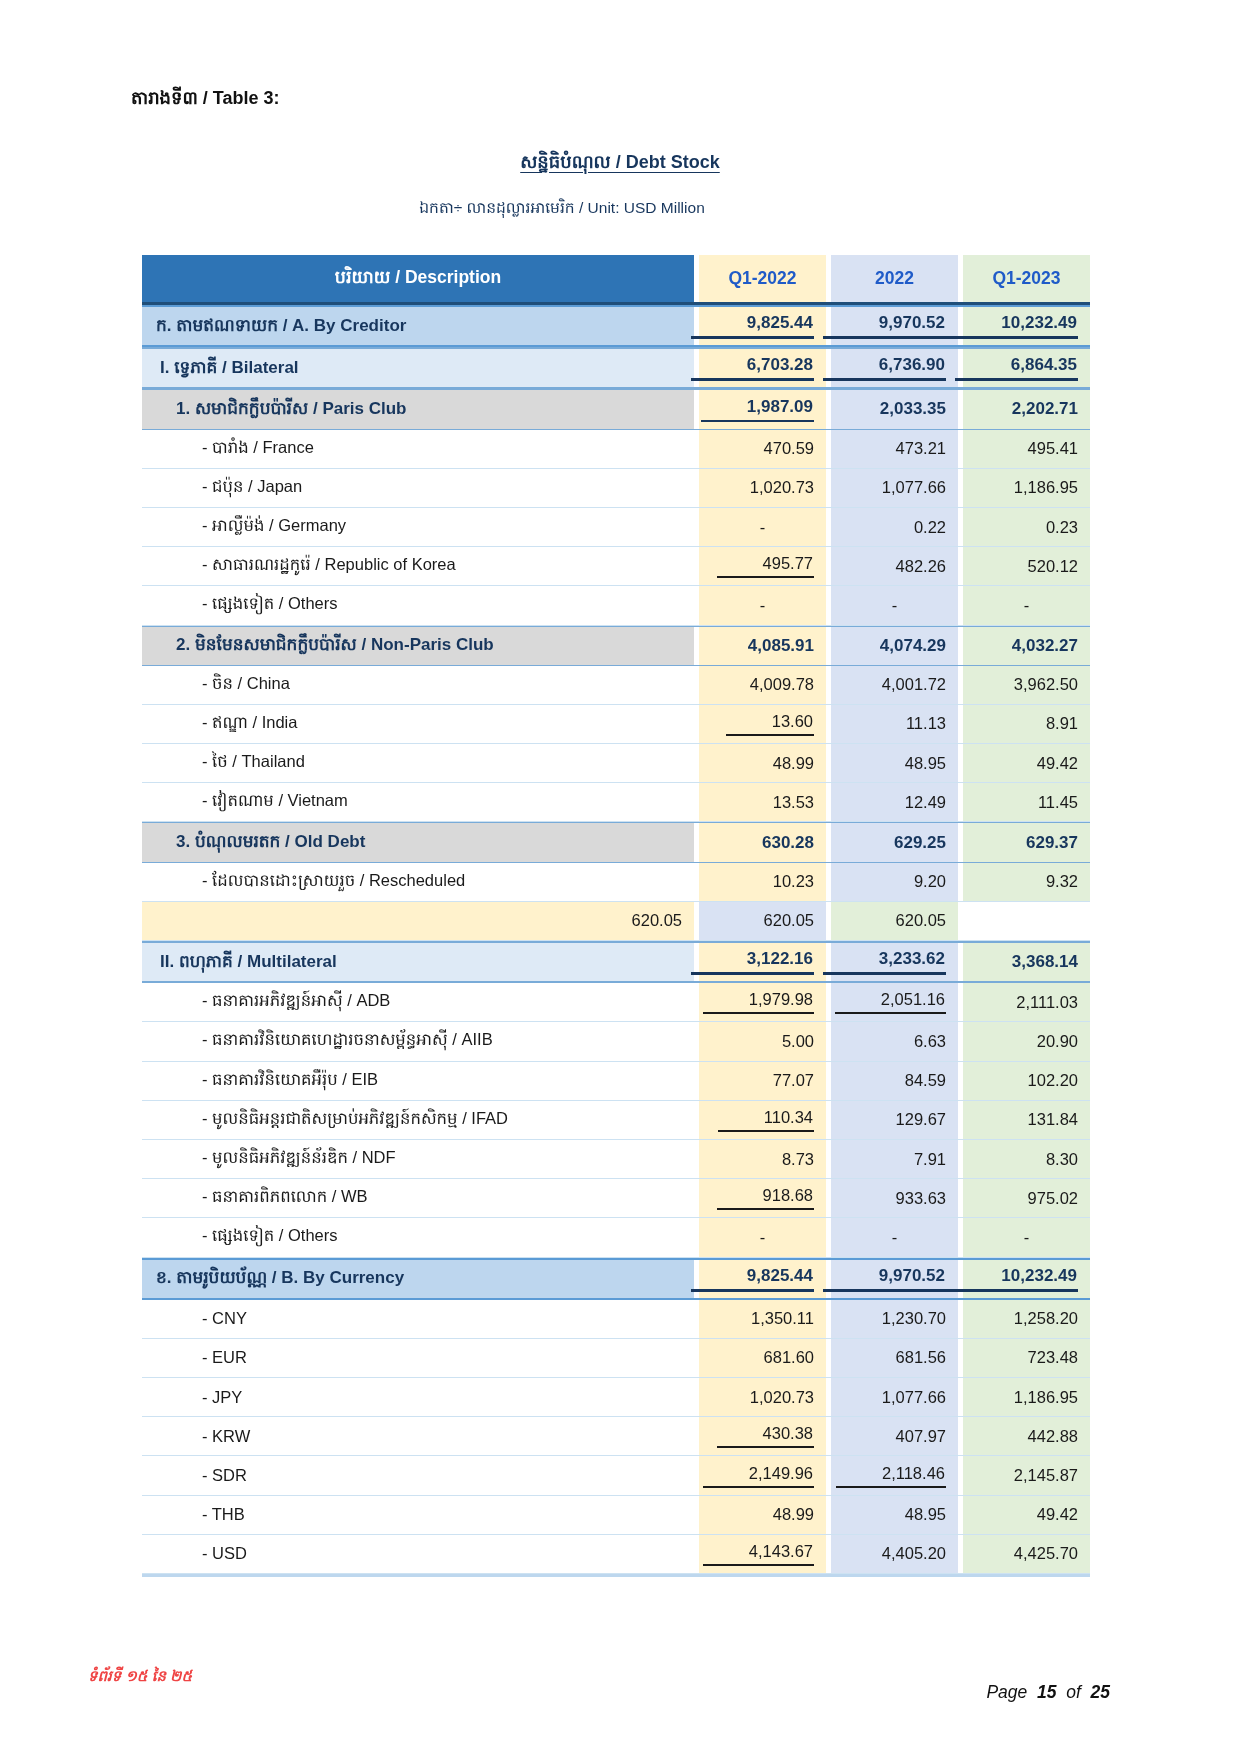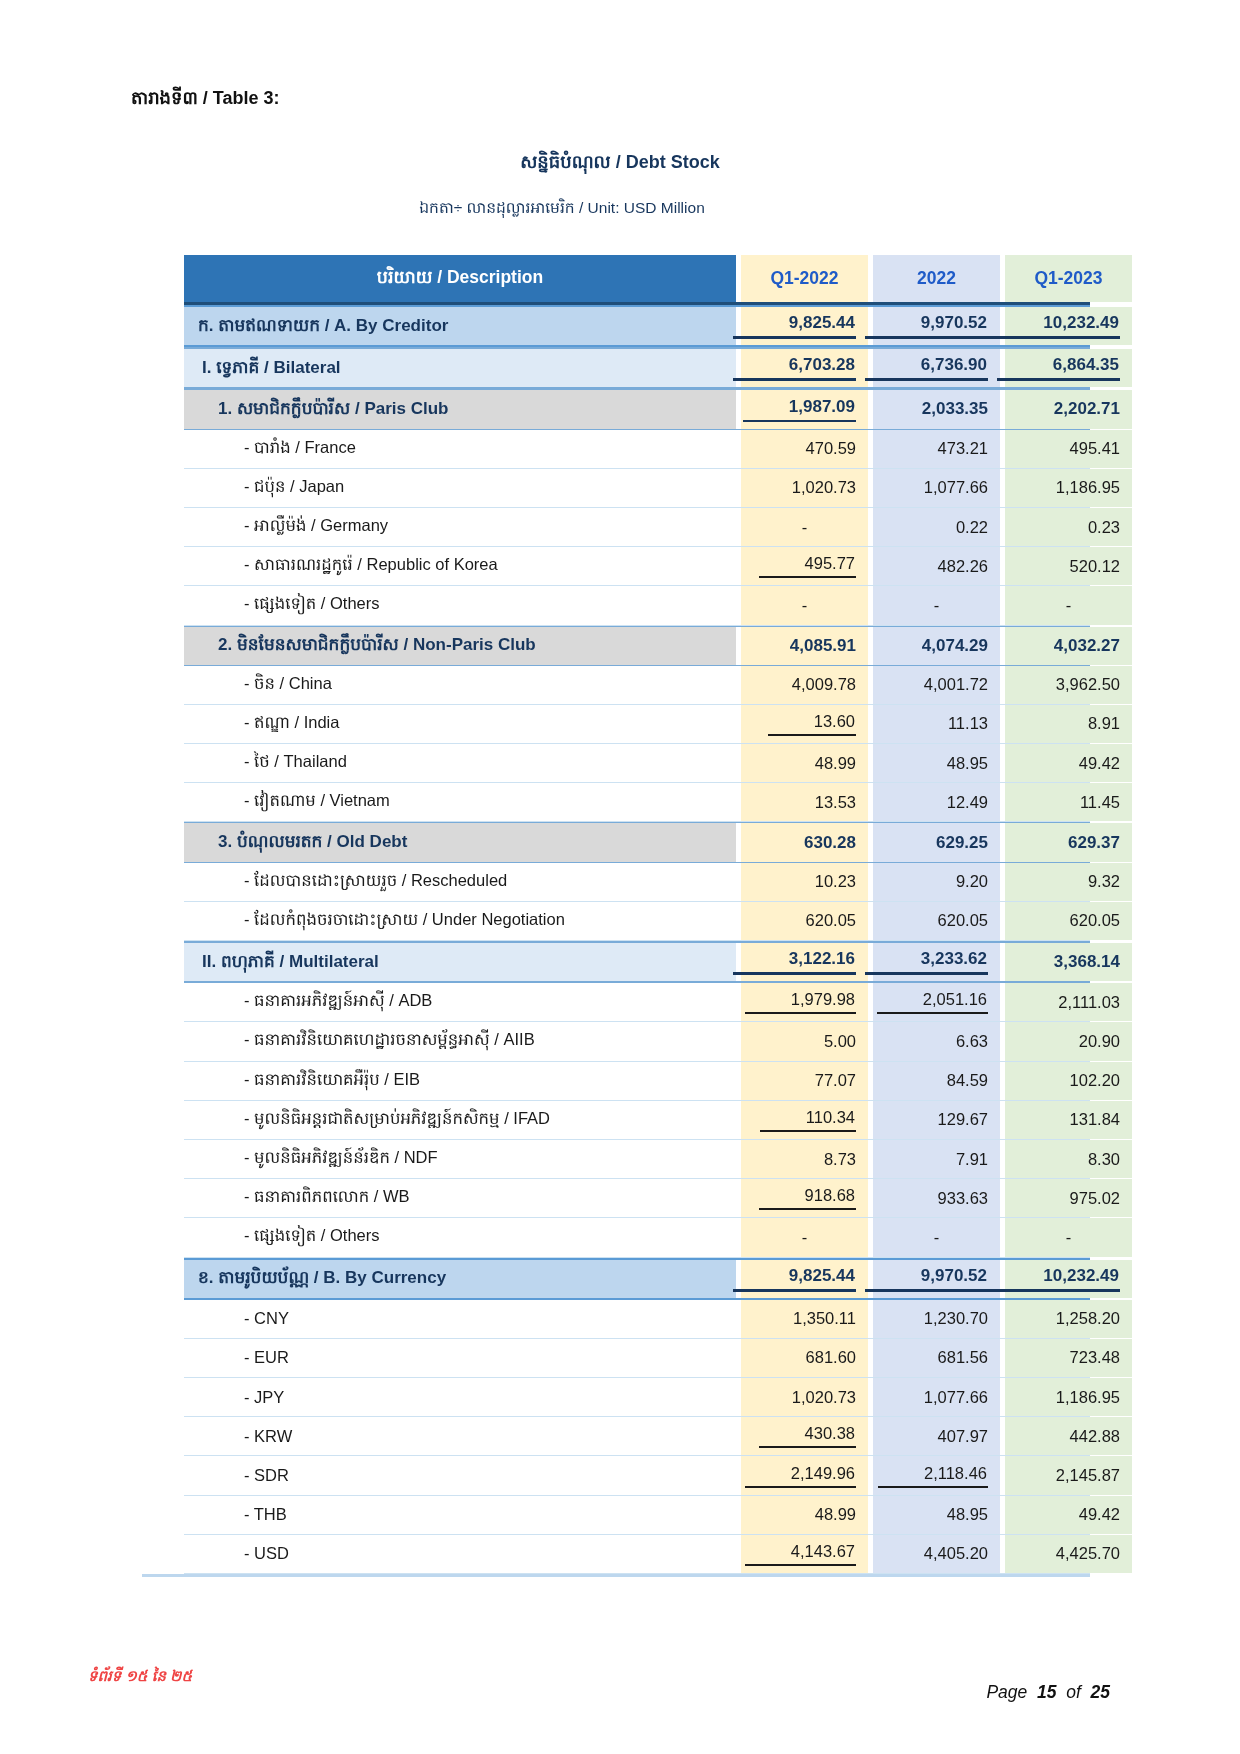--- a/index.html
+++ b/index.html
@@ -10,35 +10,34 @@
     font-family:"Liberation Sans","DejaVu Sans",sans-serif;
     overflow:hidden;
   }
   .table-ref{
     position:absolute;left:131px;top:86px;
     font-size:18px;font-weight:700;color:#111111;
   }
   .doc-title{
     position:absolute;left:0;top:150px;width:1240px;
     text-align:center;font-size:18px;font-weight:700;color:#17365D;
-    text-underline-offset:4px;
+    text-decoration:underline;text-underline-offset:4px;
   }
   .doc-unit{
     position:absolute;left:0;top:198px;width:1124px;
     text-align:center;font-size:15.5px;color:#17365D;
   }
   .debt-table{
     position:absolute;left:142px;top:255px;width:948px;
     border-bottom:3px solid #BDD7EE;
   }
   .trow{
     display:grid;
     grid-template-columns:552px 127px 127px 127px;
     column-gap:5px;
-    margin-left:42px;
   }
   .trow .cell{display:flex;align-items:center;min-width:0;}
   
   .thead{height:47px;border-bottom:3px solid #1F4E79;}
   .thead .desc{background:#2E74B5;color:#ffffff;justify-content:center;
     font-weight:700;font-size:17.5px;}
   .thead .v{justify-content:center;font-weight:700;font-size:17.5px;color:#1F5BC8;}
   
   .row{height:38.2px;border-bottom:1px solid #CDE2F2;font-size:16.5px;color:#1a1a1a;background:#fff;}
   .row .desc{background:#ffffff;padding-left:60px;}
@@ -259,21 +258,20 @@
             <span>10.23</span>
           </div>
           <div class="cell v c2">
             <span>9.20</span>
           </div>
           <div class="cell v c3">
             <span>9.32</span>
           </div>
         </div>
         <div class="trow row item">
-          <div class="cell desc">- ដែលកំពុងចរចាដោះស្រាយ / Under Negotiation</div>
           <div class="cell v c1">
             <span>620.05</span>
           </div>
           <div class="cell v c2">
             <span>620.05</span>
           </div>
           <div class="cell v c3">
             <span>620.05</span>
           </div>
         </div>

